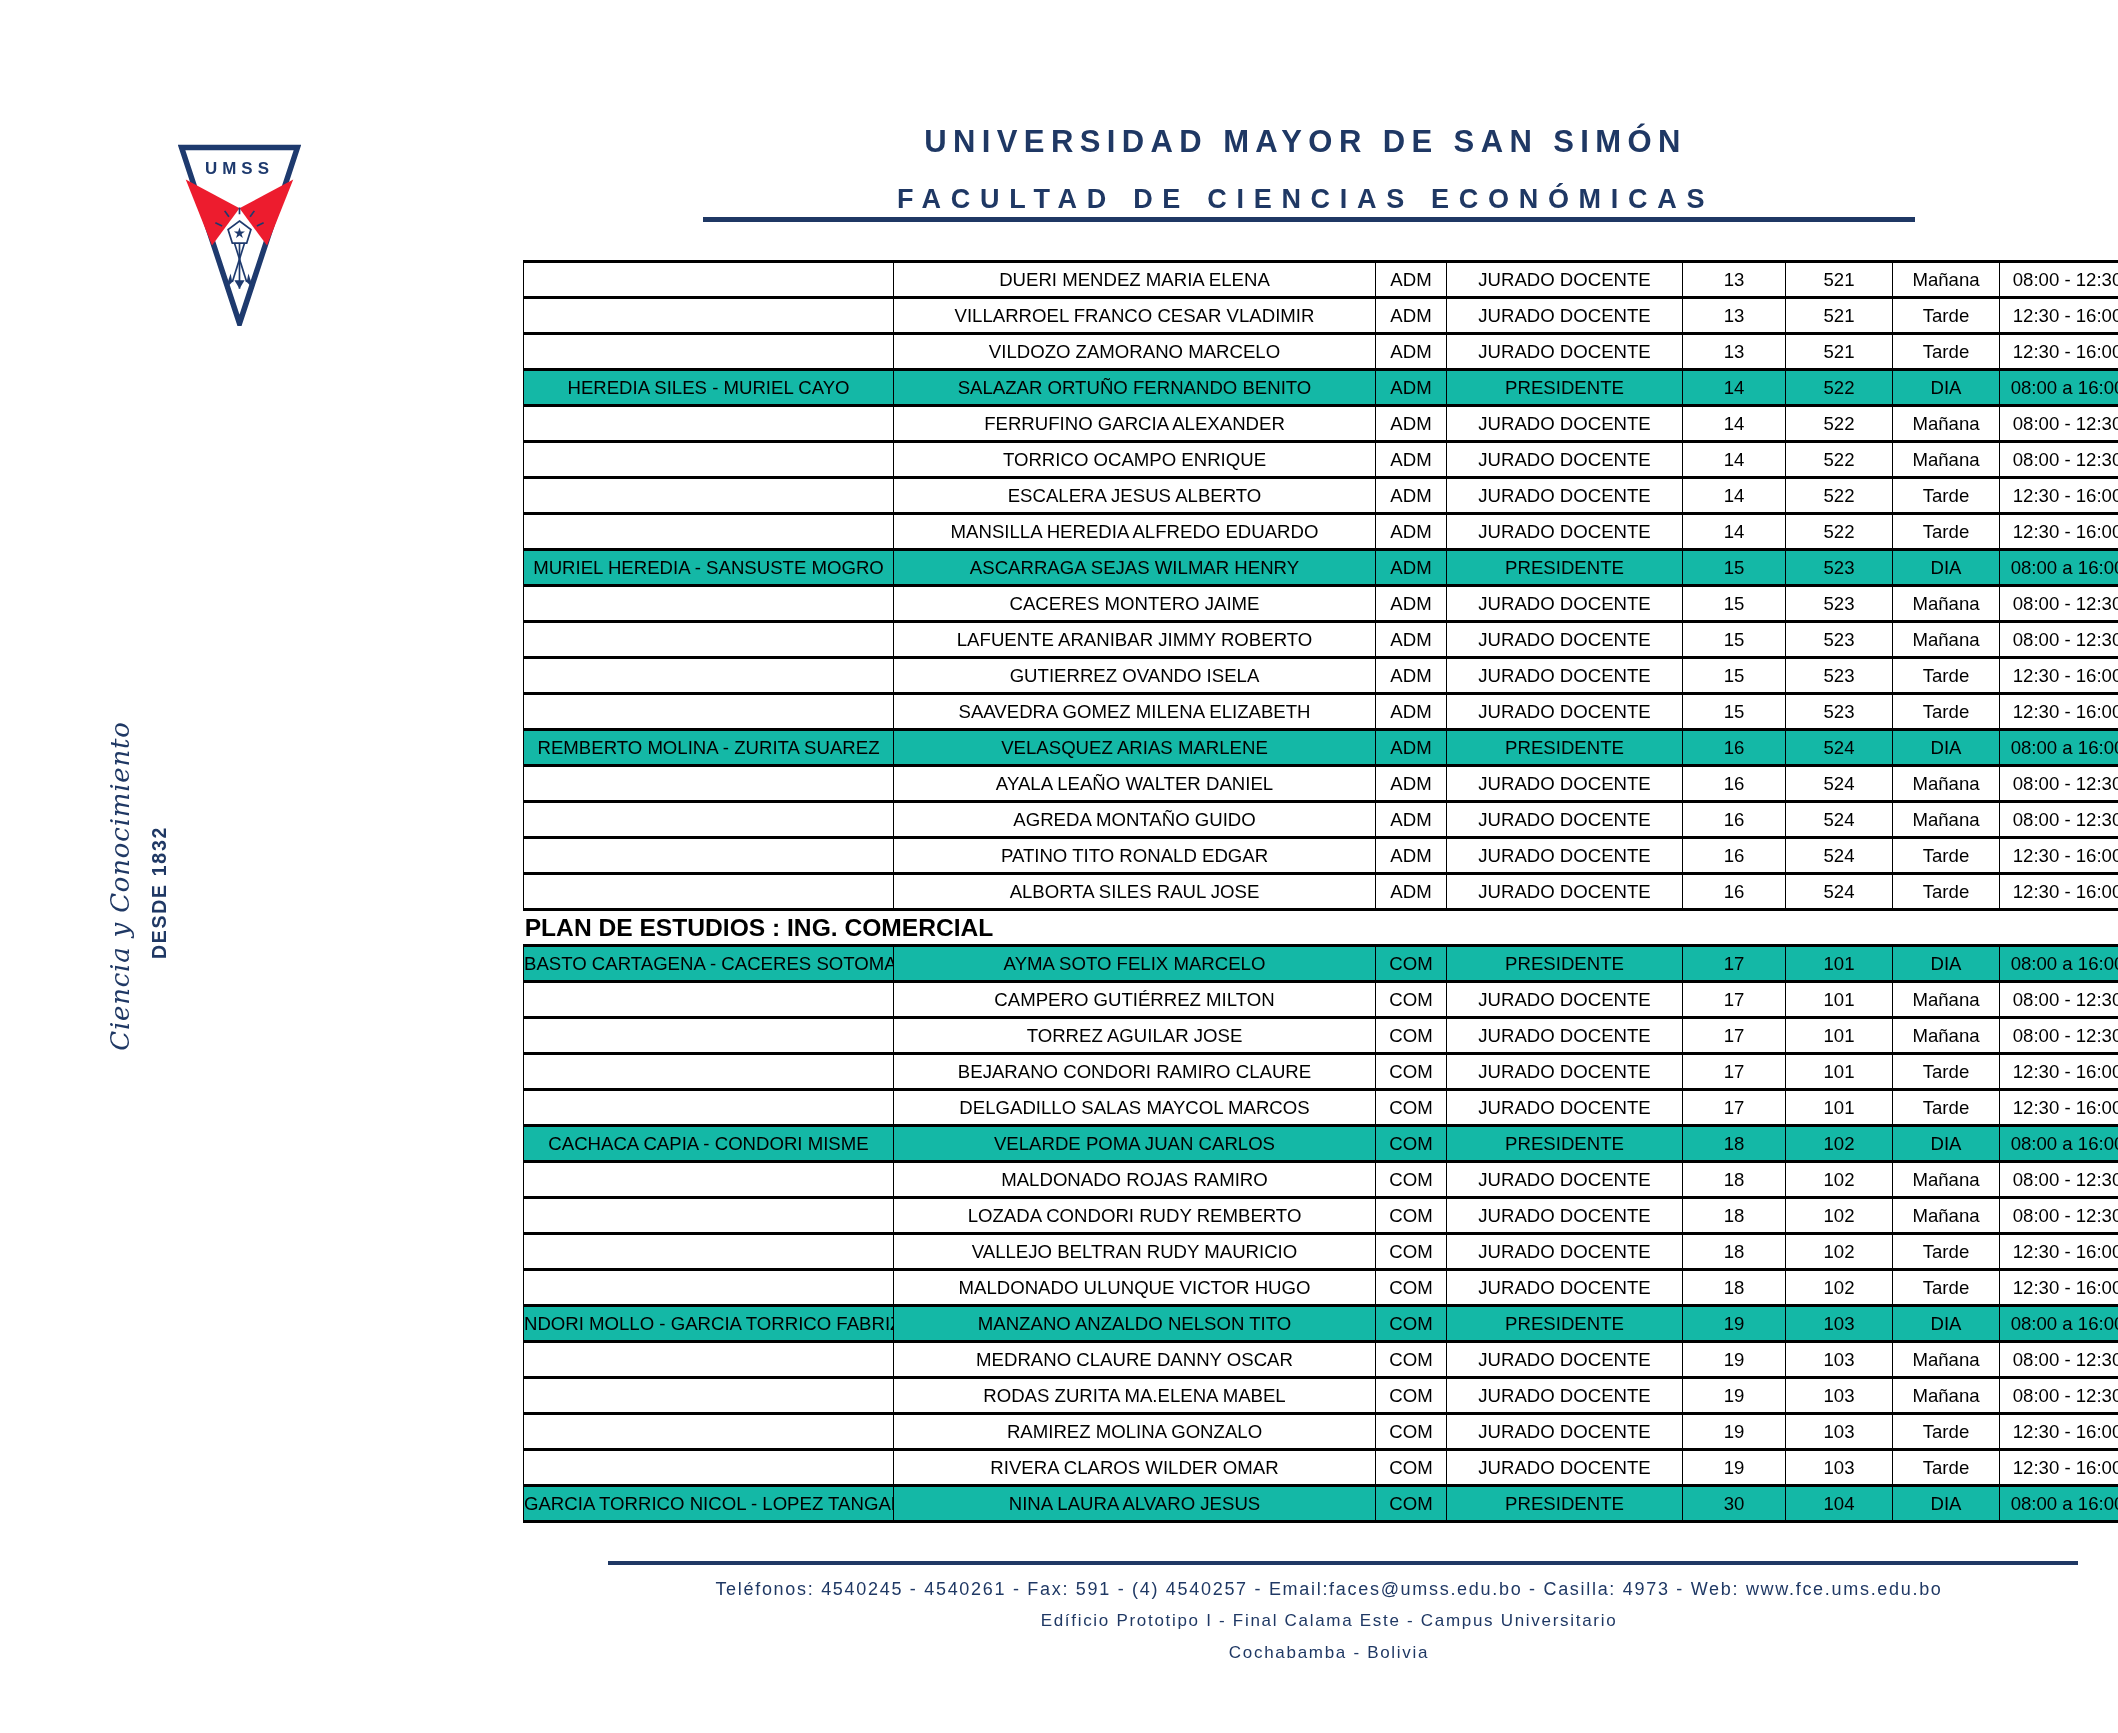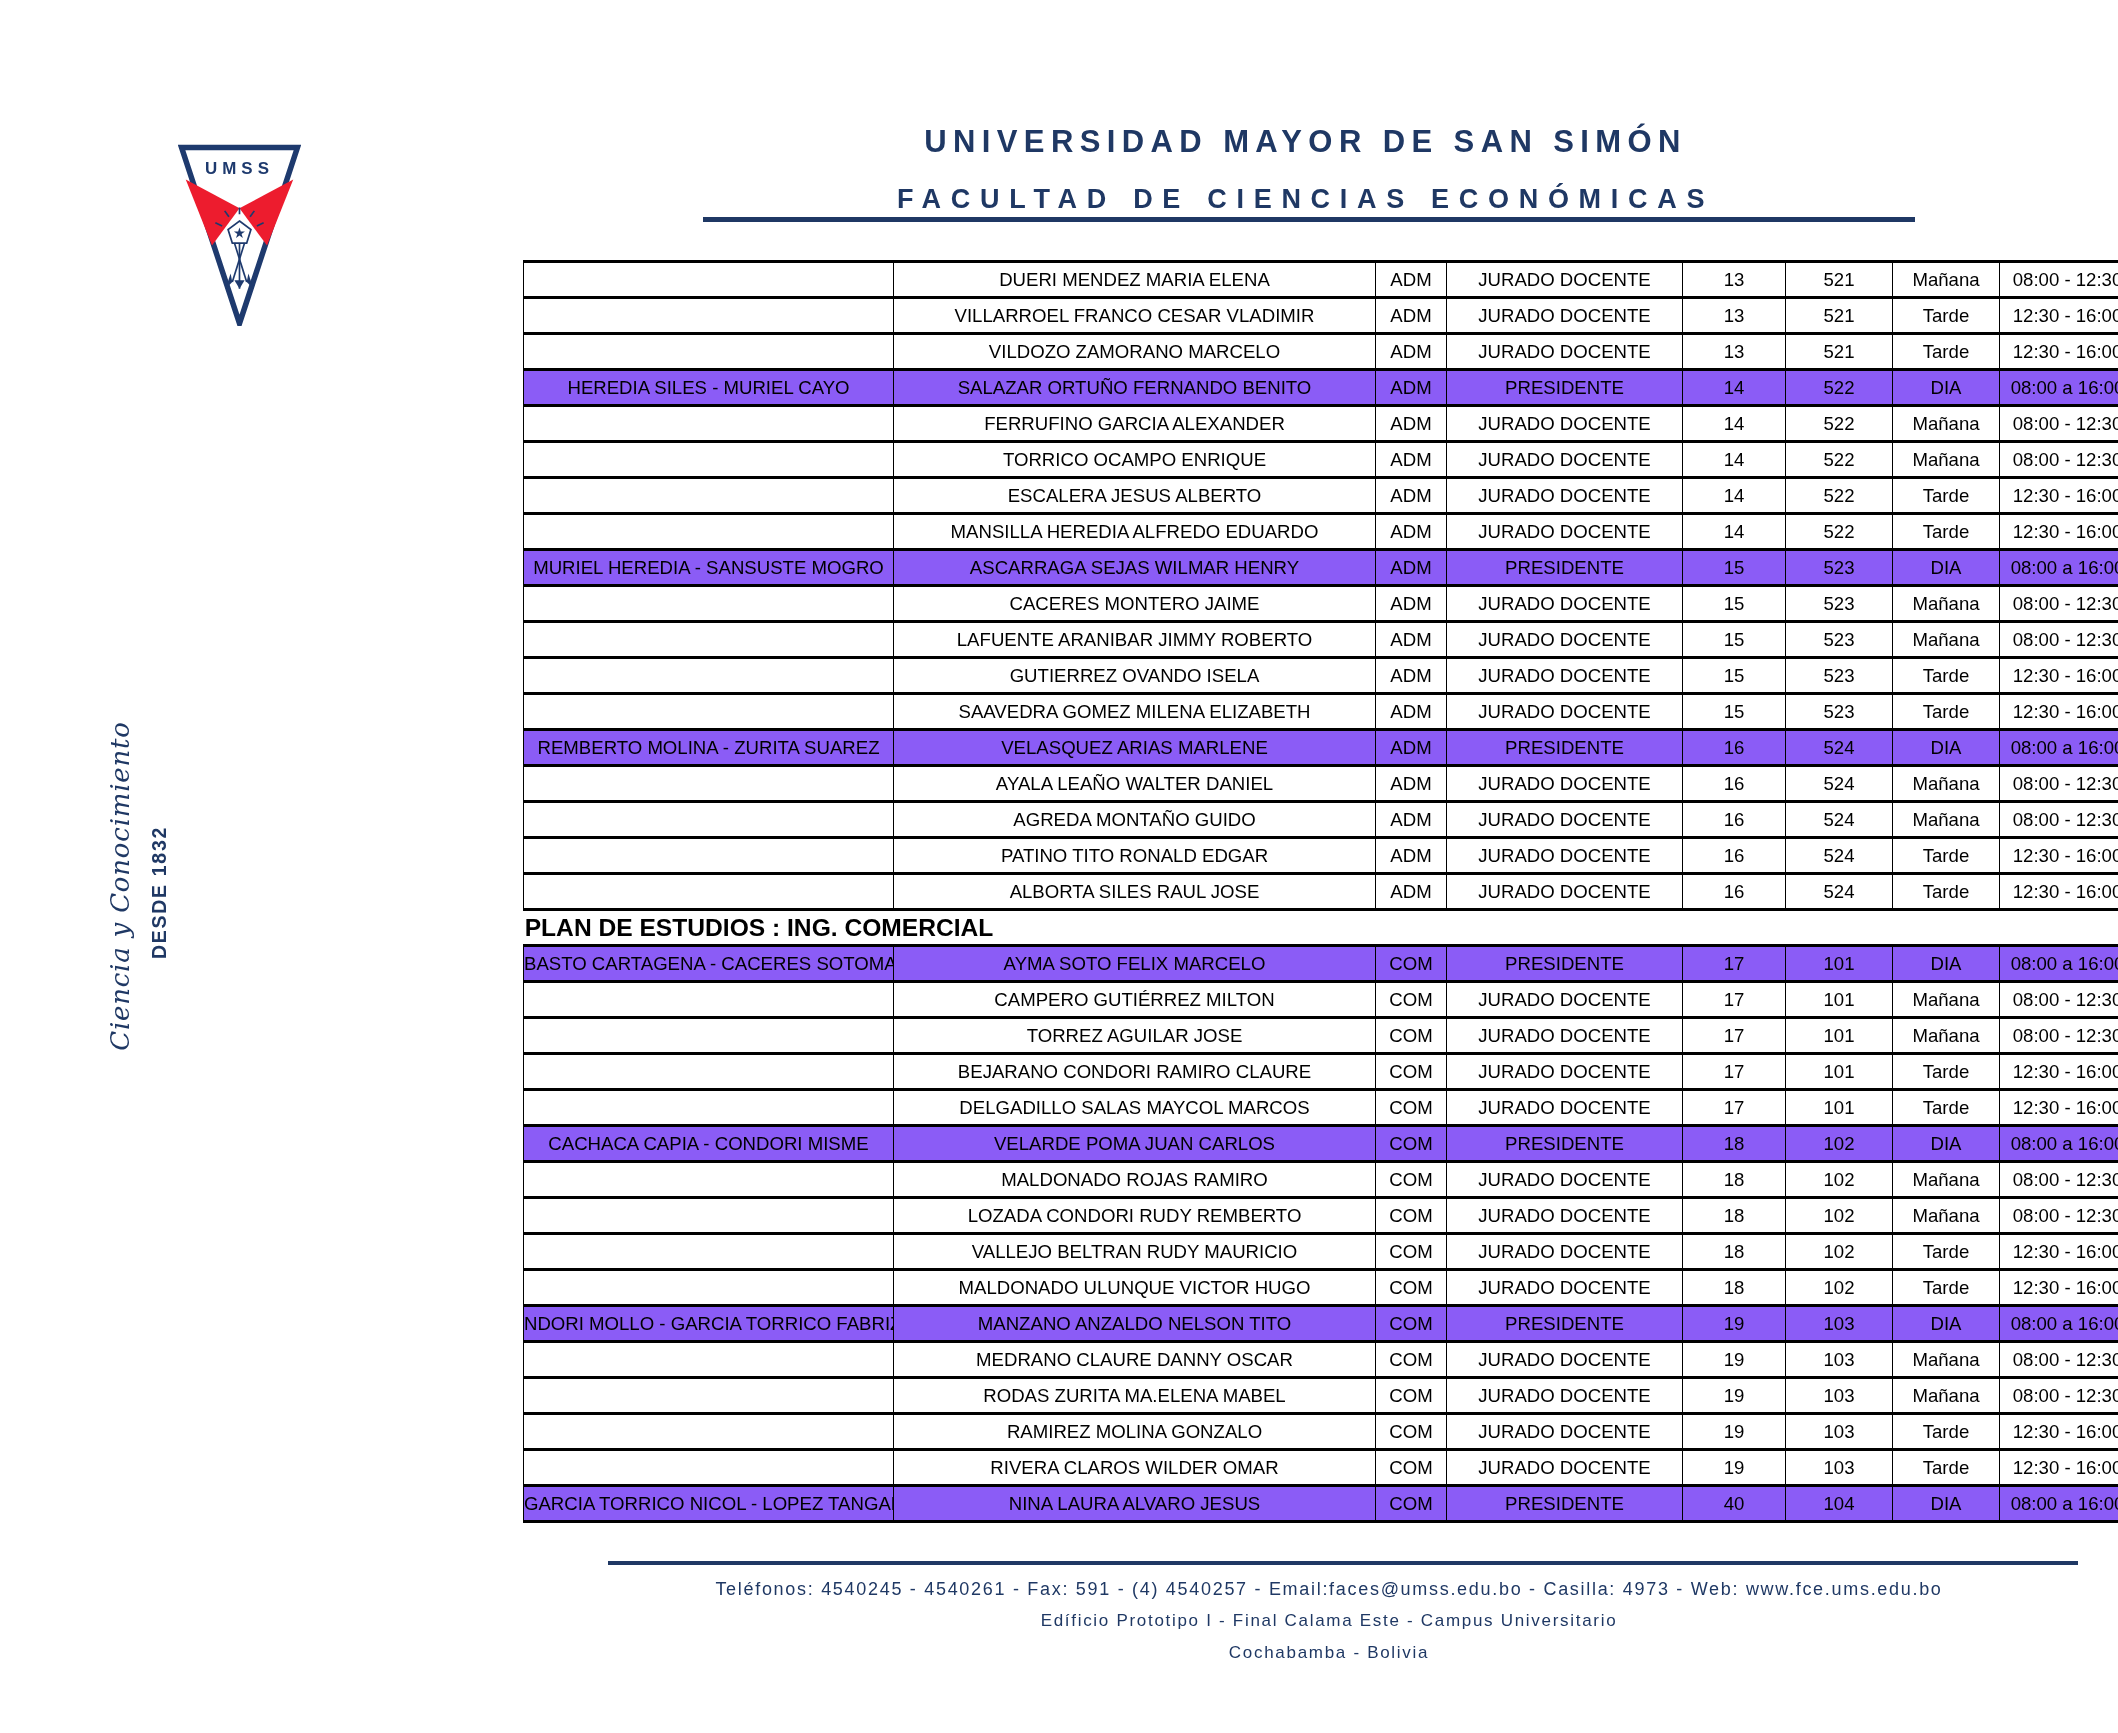--- a/index.html
+++ b/index.html
@@ -23,21 +23,21 @@
 
   
   .pennant{position:absolute;left:178px;top:144px;width:123px;height:182px;}
 
   
   .content{position:absolute;left:523px;top:260px;width:1612px;}
   table.sched{border-collapse:collapse;table-layout:fixed;width:1612px;}
   table.sched td{border:1.7px solid #000;border-top-width:3px;border-bottom-width:3px;
       height:33px;padding:0;font-size:18.6px;color:#000;text-align:center;
       white-space:nowrap;overflow:hidden;background:#fff;}
-  table.sched tr.hl td{background:#8b5cf6;}
+  table.sched tr.hl td{background:#14b8a6;}
   td.c0{font-size:18px;}
   td.c1{text-align:left;padding-left:6px;font-size:19.5px;}
   td.c2{font-size:18.6px;}
   td.c4{font-size:21px;}
   td.c5{font-size:19.5px;}
   .plan{height:33px;display:flex;align-items:center;font-weight:bold;font-size:24.6px;
         color:#000;padding-left:1.7px;white-space:nowrap;background:#fff;}
 
   
   .footer-rule{position:absolute;left:608px;top:1561px;width:1470px;height:4.2px;background:#1f3864;}
@@ -439,21 +439,21 @@
             <td class="c4">19</td>
             <td class="c5">103</td>
             <td class="c6">Tarde</td>
             <td class="c7">12:30 - 16:00</td>
           </tr>
           <tr class="hl">
             <td class="c0">GARCIA TORRICO NICOL - LOPEZ TANGARA</td>
             <td class="c1">NINA LAURA ALVARO JESUS</td>
             <td class="c2">COM</td>
             <td class="c3">PRESIDENTE</td>
-            <td class="c4">40</td>
+            <td class="c4">30</td>
             <td class="c5">104</td>
             <td class="c6">DIA</td>
             <td class="c7">08:00 a 16:00</td>
           </tr>
         </tbody>
     </table>
   </div>
 
   <div class="footer-rule"></div>
   <div class="fline f1">Teléfonos: 4540245 - 4540261 - Fax: 591 - (4) 4540257 - Email:faces@umss.edu.bo - Casilla: 4973 - Web: www.fce.ums.edu.bo</div>

